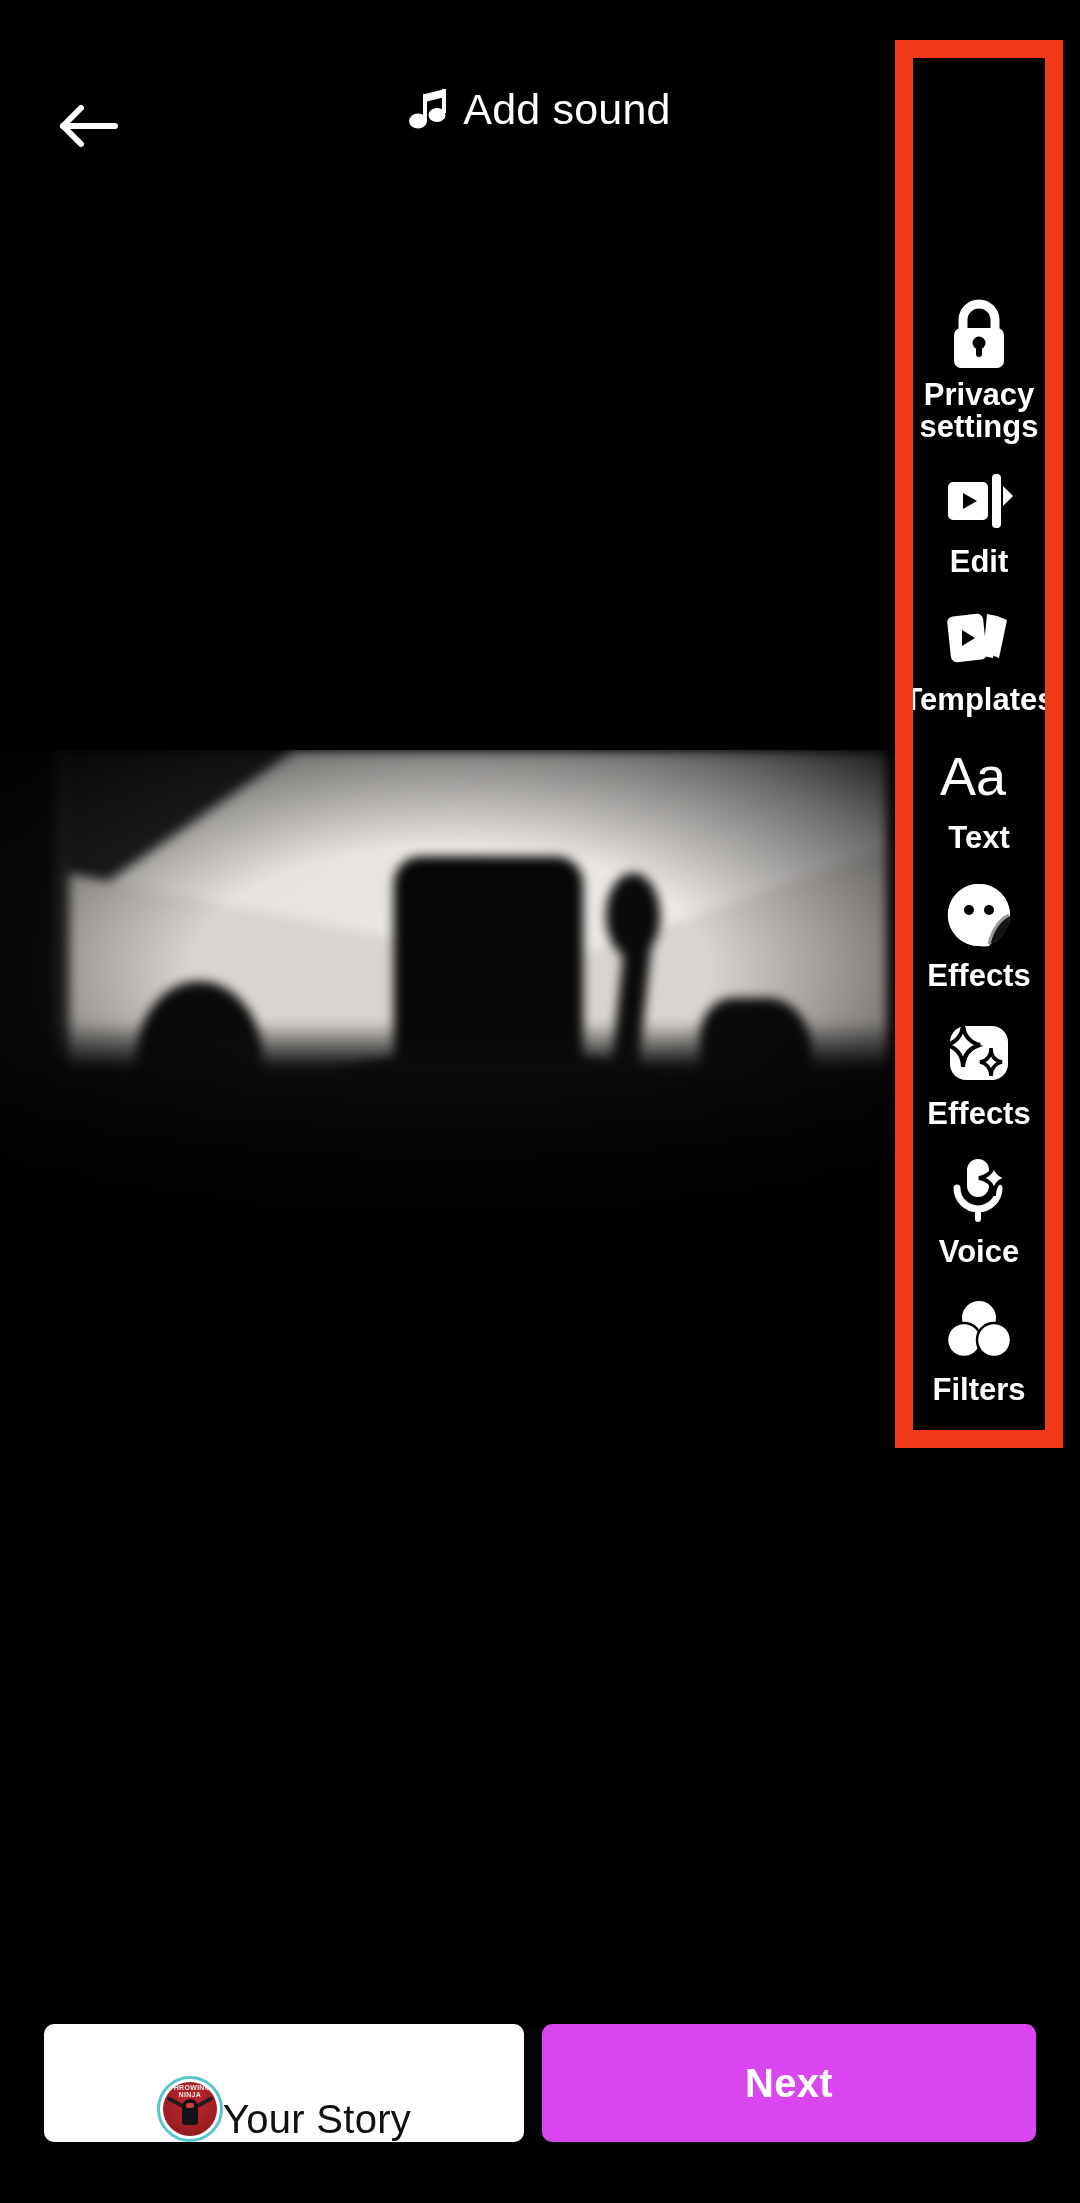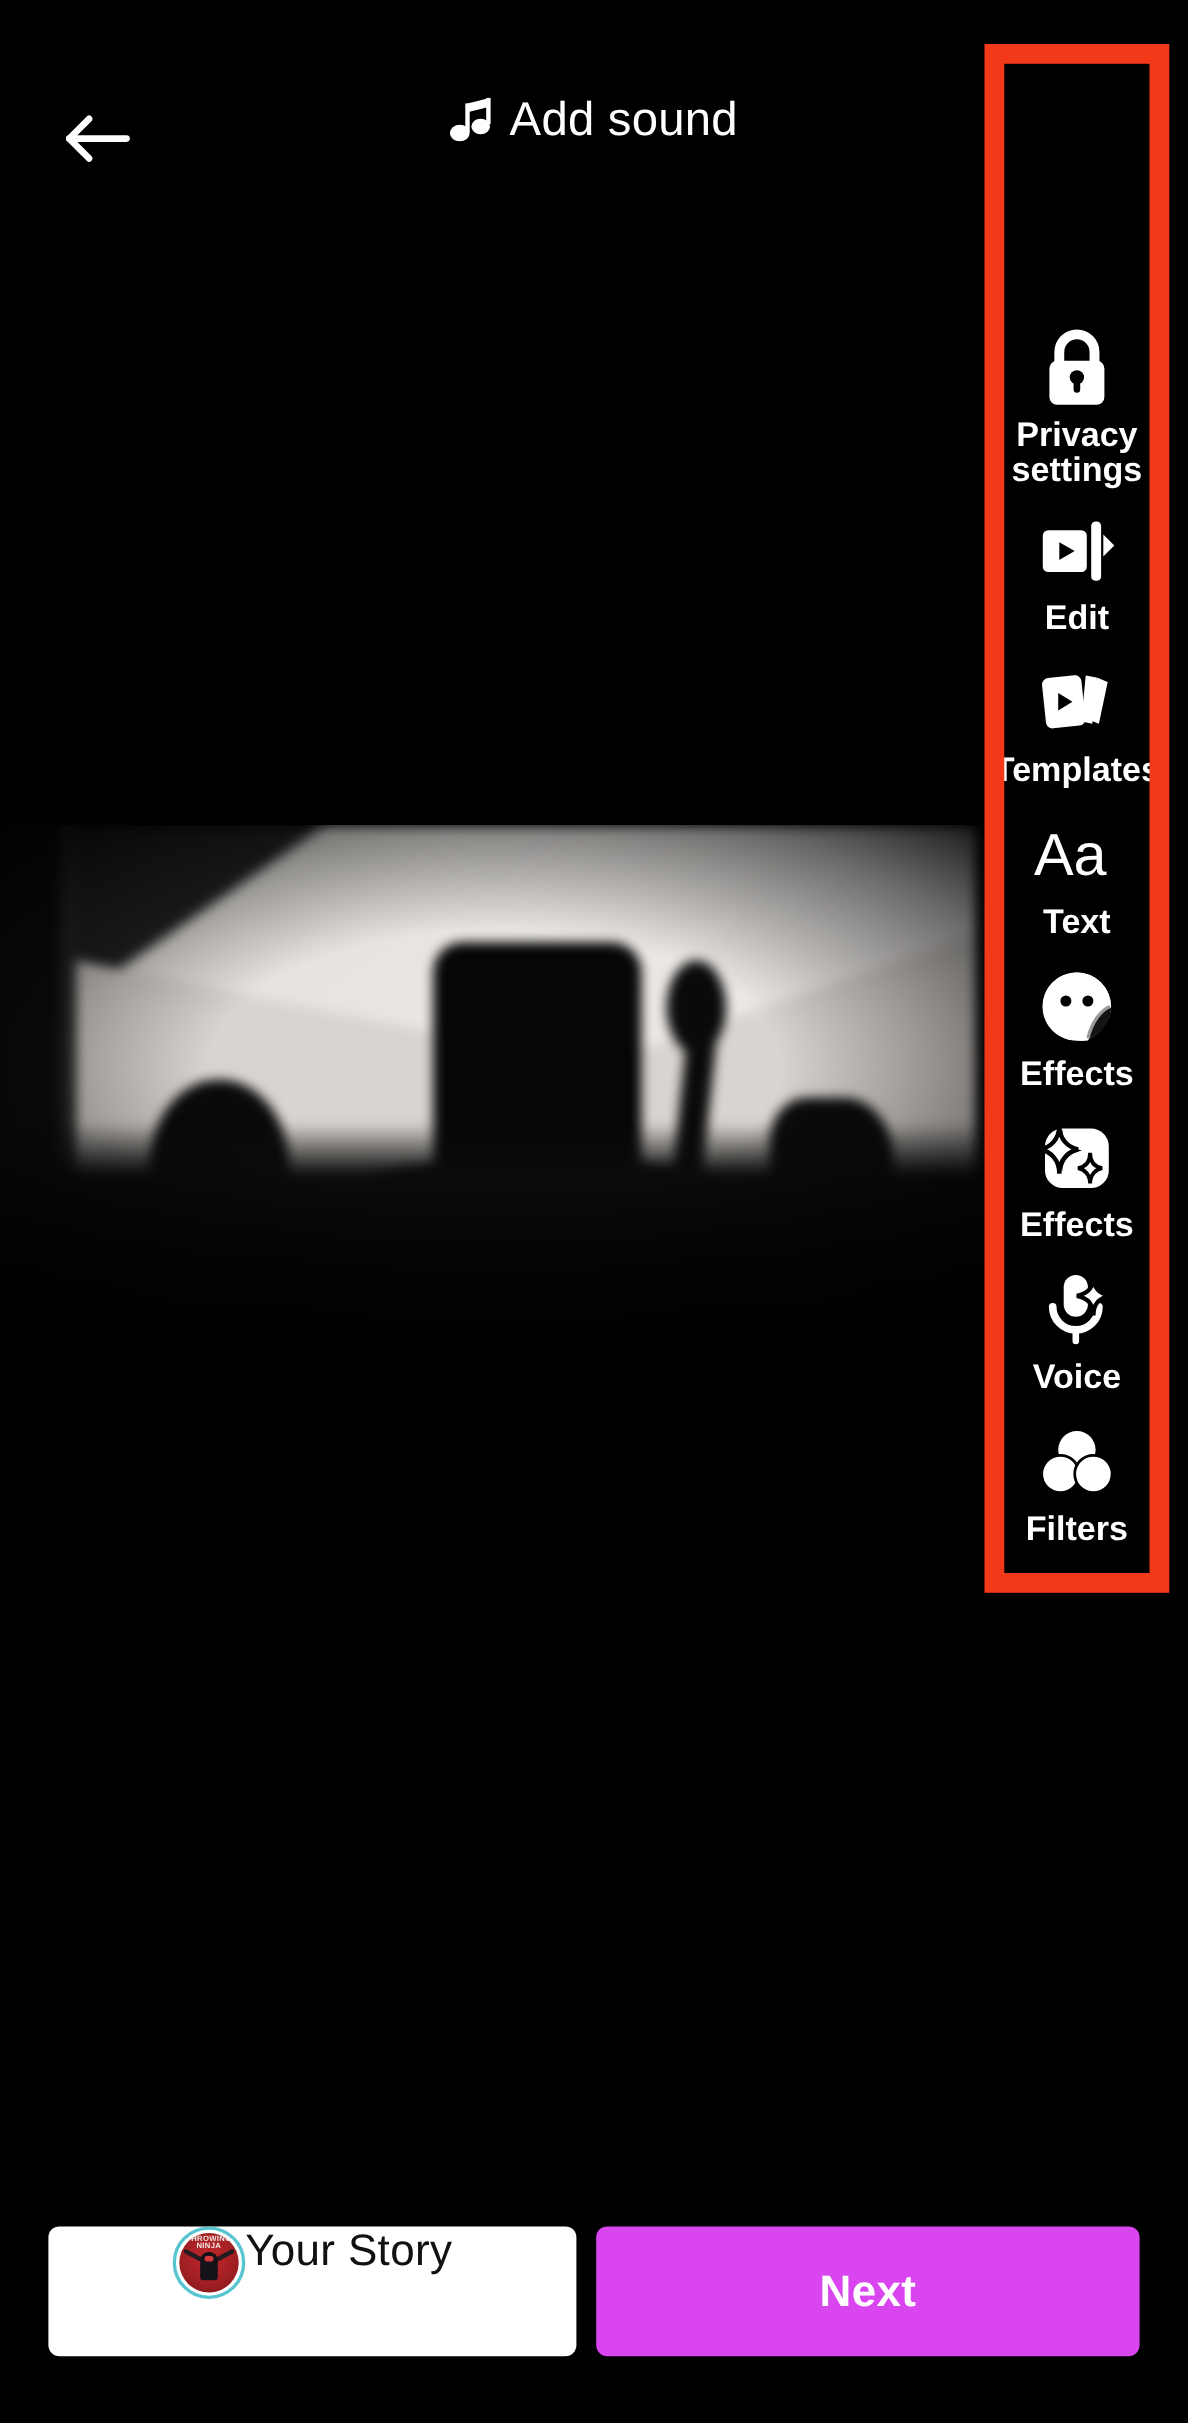--- a/index.html
+++ b/index.html
@@ -147,21 +147,21 @@
   }
 
   
   .bottom-bar{
     position:absolute;left:0;top:2018px;width:1080px;height:130px;
     display:flex;align-items:center;gap:18px;padding:0 44px;
     box-sizing:border-box;
   }
   .story-btn{
     flex:0 0 480px;height:118px;background:#fff;border-radius:10px;
-    display:flex;align-items:flex-start;justify-content:center;
+    display:flex;align-items:flex-end;justify-content:center;
     cursor:pointer;
   }
   .story-label{
     font-size:40px;font-weight:400;color:#111;letter-spacing:.3px;
   }
   .avatar{
     width:66px;height:66px;border-radius:50%;
     background:#fff;border:3px solid #56c5cf;box-sizing:border-box;
     display:flex;align-items:center;justify-content:center;position:relative;
     overflow:hidden;

